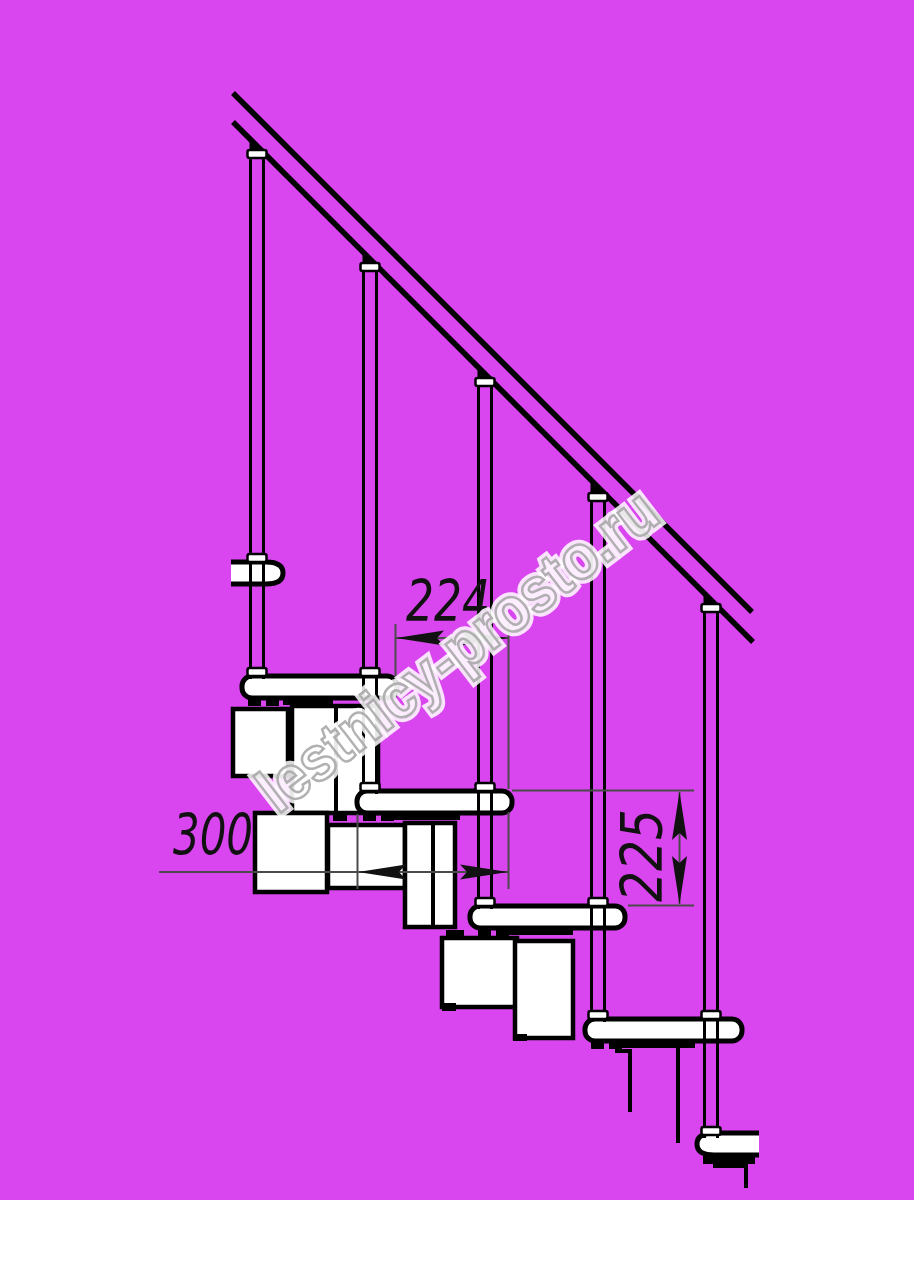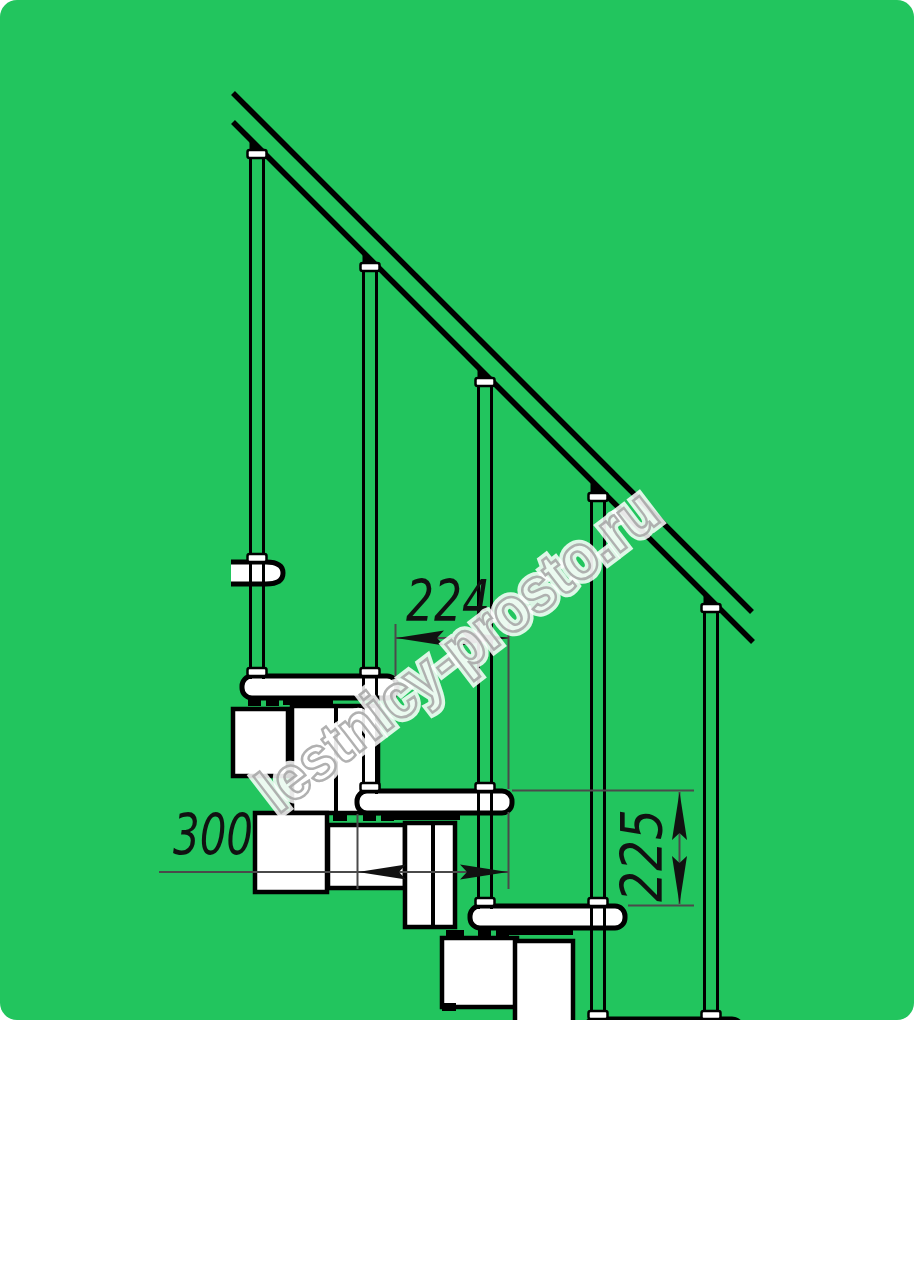--- a/index.html
+++ b/index.html
@@ -1,23 +1,22 @@
 <!DOCTYPE html>
 <html><head>
 <meta charset="utf-8">
 <style>
   html, body { margin: 0; padding: 0; background: #ffffff; }
   .page {
     position: relative;
     width: 914px;
-    height: 1020px;
-    background: #22c55e;
+    height: 1200px;
+    background: #d946ef;
     overflow: hidden;
     font-family: "Liberation Sans", sans-serif;
-    border-radius: 17px;
   }
   svg { display: block; }
   .outline   { fill: #ffffff; stroke: #000000; stroke-width: 4.5; }
   .tread     { fill: #ffffff; stroke: #000000; stroke-width: 5; }
   .thick     { stroke: #000000; stroke-width: 5.5; fill: none; stroke-linecap: butt; }
   .bline     { stroke: #000000; stroke-width: 3; fill: none; }
   .cutline   { stroke: #000000; stroke-width: 4; fill: none; }
   .blackfill { fill: #000000; stroke: none; }
   .collar    { fill: #ffffff; stroke: #000000; stroke-width: 2.5; }
   .dimline   { stroke: #4a4a4a; stroke-width: 2; fill: none; }

